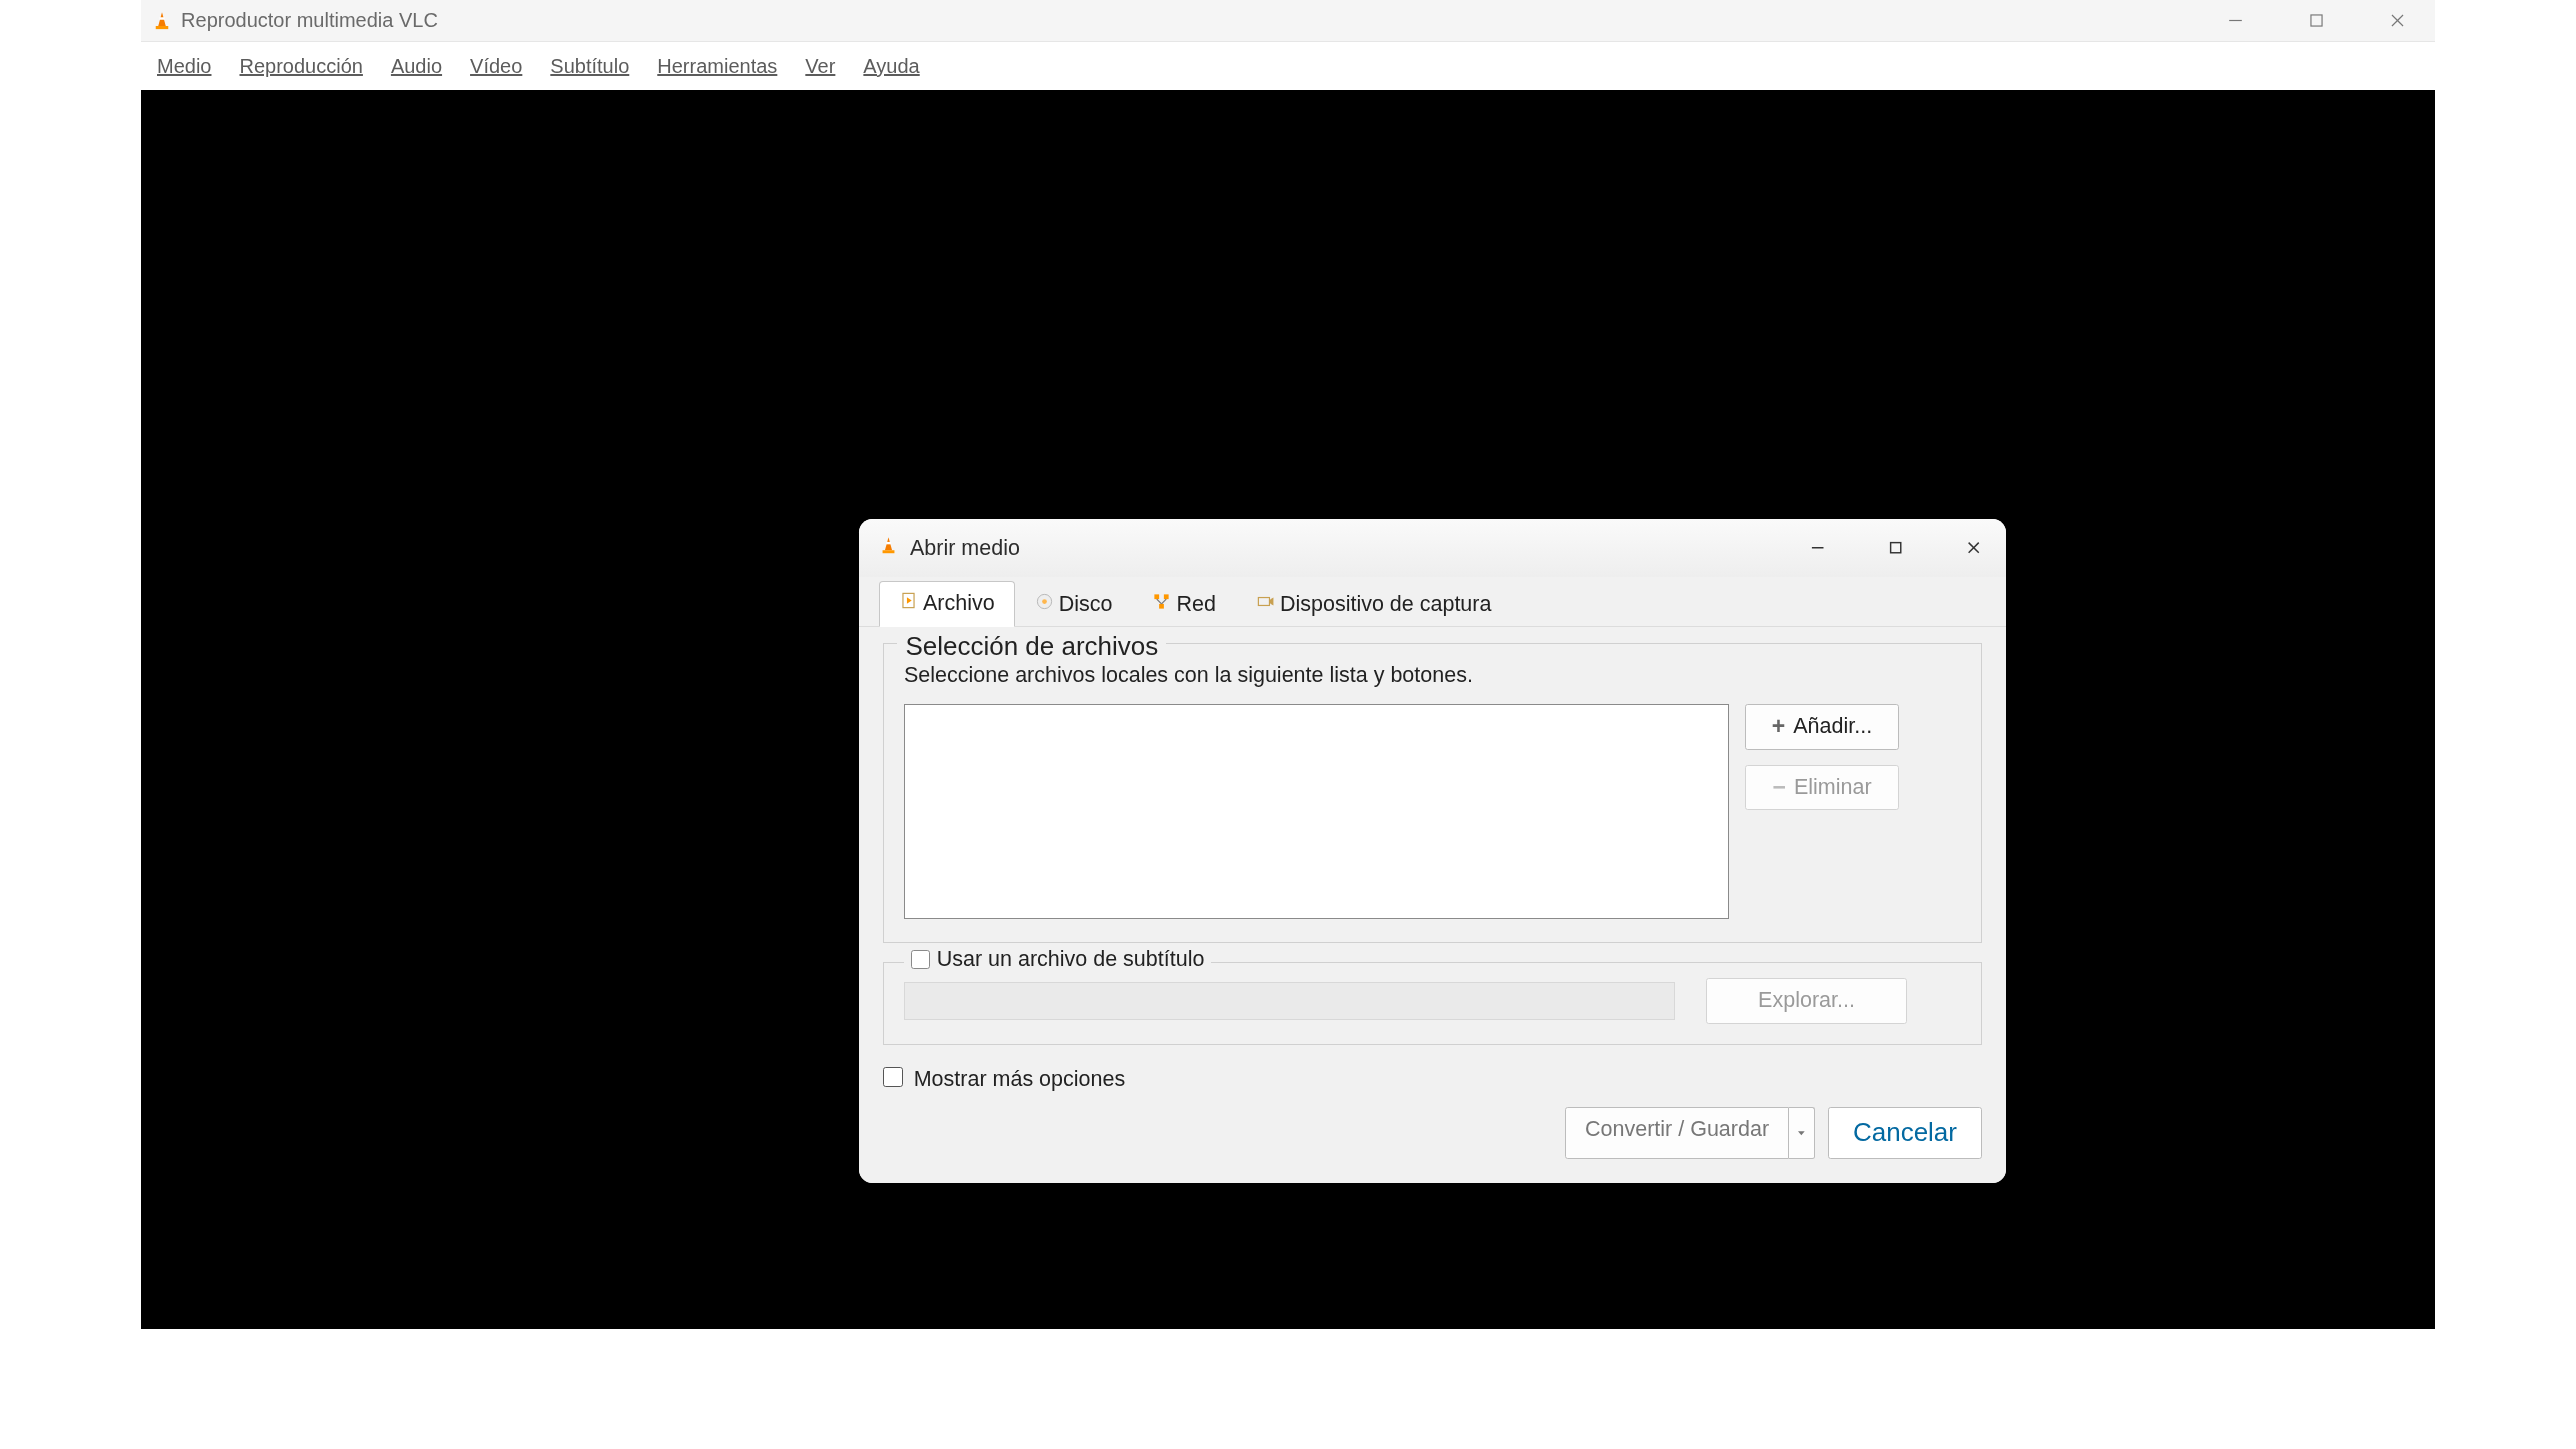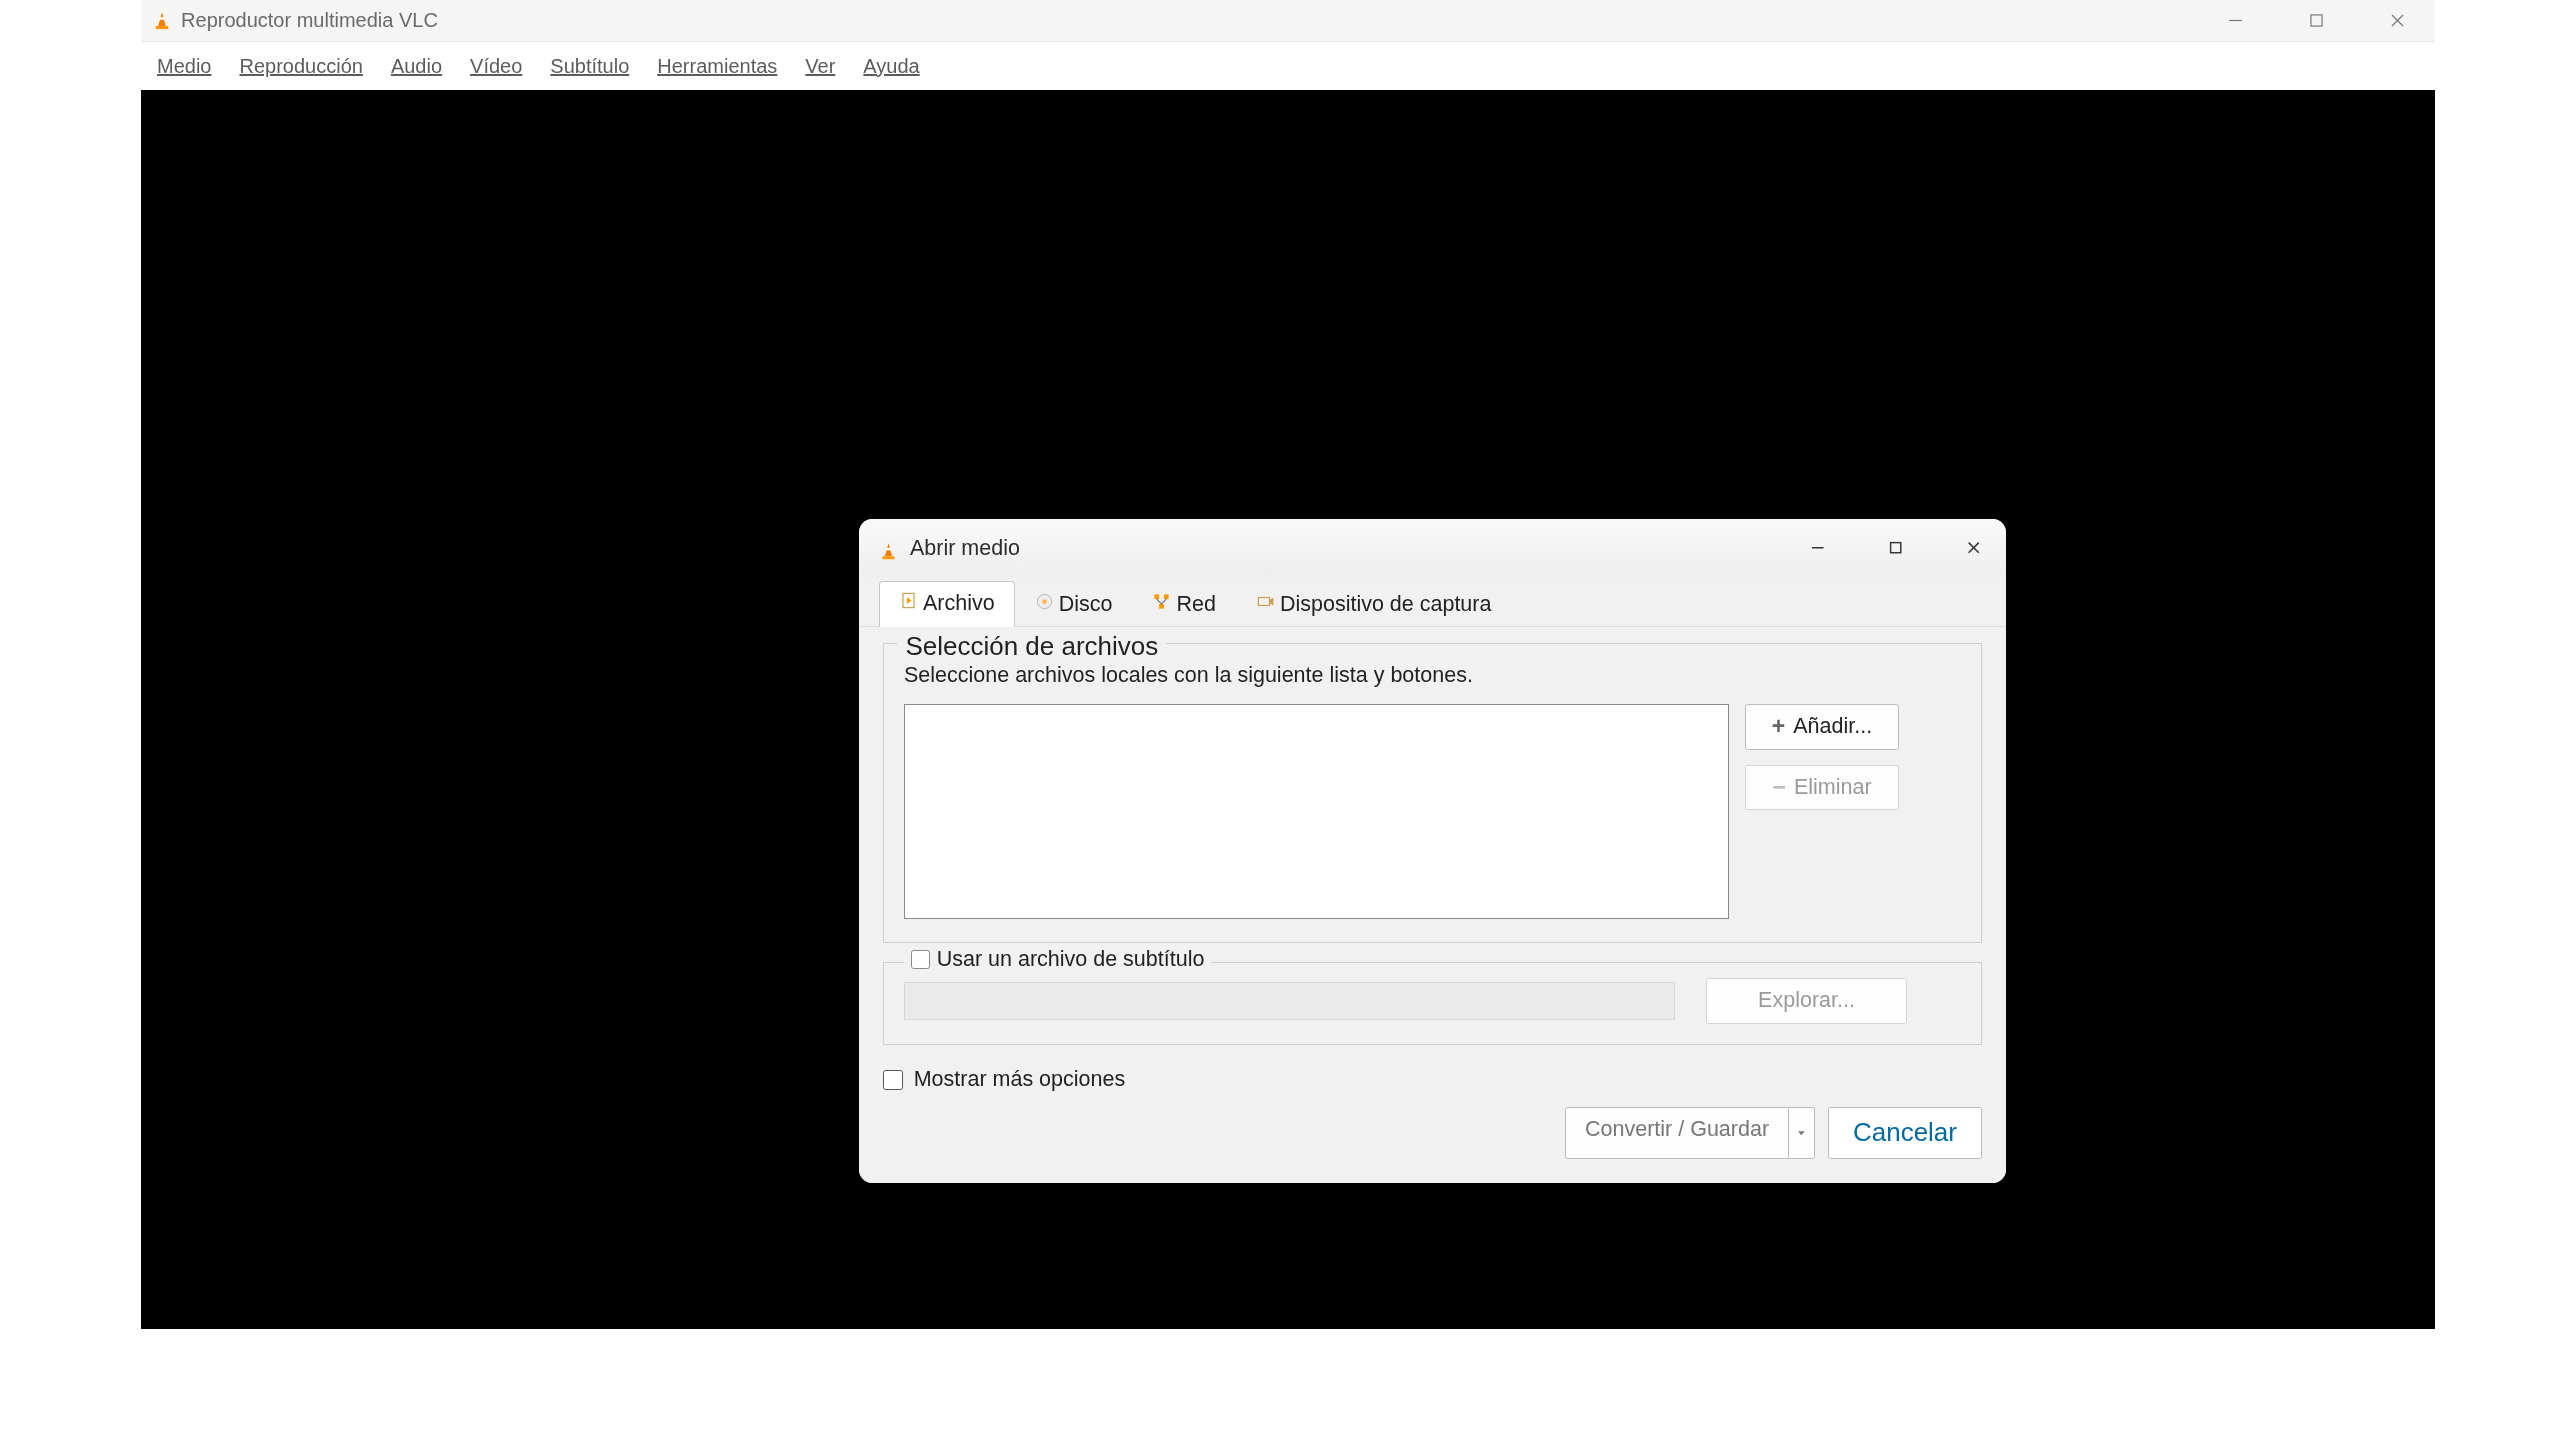--- a/index.html
+++ b/index.html
@@ -15,21 +15,21 @@
   .win-btn svg { width:19px; height:19px; }
 
   .menubar { height: 48px; background:#fff; display:flex; align-items:center; gap:20px; padding-left:12px; font-size:20px; color:#5c5c5c;text-decoration:underline;}
   .menubar .menu-item { padding: 4px 4px; cursor:default; }
 
   .video-area { flex:1; background:#000; position:relative;}
 
   
   .dialog { position:absolute; left:718px; top:429px; width:1147px; background:#f3f3f3; border-radius:13.4px; box-shadow: 0 8px 34px rgba(0,0,0,.4); overflow:hidden; display:flex; flex-direction:column;}
   .dlg-titlebar { height:58px; background:linear-gradient(#fafafa,#eeeeee); display:flex; align-items:center; justify-content:space-between; padding:0 20px;}
-  .dlg-titlebar-left { display:flex; align-items:flex-end; gap:12px;}
+  .dlg-titlebar-left { display:flex; align-items:flex-start; gap:12px;}
   .dlg-title { font-size:21.5px; color:#2c2c2c;}
   .dlg-win-controls { display:flex; gap:54px; align-items:center;}
   .dlg-win-btn { width:24px; height:24px; display:flex; align-items:center; justify-content:center; color:#333;}
   .dlg-win-btn svg { width:17.4px; height:17.4px; }
 
   .tabs-row { height:50px; display:flex; align-items:flex-end; padding:0 20px; gap:0; background:#f1f1f1; border-bottom:0.7px solid #dcdcdc;}
   .tab { display:flex; align-items:flex-start; gap:5px; padding:9.4px 19px; font-size:21.5px; color:#222; border:0.7px solid transparent; border-bottom:none; position:relative; top:0.7px; cursor:default;}
   .tab.active { background:#fff; border:0.7px solid #c7c7c7; border-bottom:0.7px solid #fff; border-radius:4px 4px 0 0;}
   .tab .tab-icon { width:19px; height:19px; }
 
@@ -47,21 +47,21 @@
   .btn.disabled .glyph { color:#bbb;}
 
   .sub-fieldset { border:0.7px solid #d0d0d0; padding:14.8px 20px 20px 20px; position:relative; margin-top:19px; background:#f1f1f1;}
   .sub-legend { position:absolute; top:-16px; left:20px; background:#f1f1f1; padding:0 6.7px; display:flex; align-items:center; gap:7px;}
   .chk { width:19px; height:19px; border:1.3px solid #8a8a8a; background:#fff; border-radius:2.7px;}
   .sub-label { font-size:21.5px; color:#222;}
   .sub-row { display:flex; gap:31px; align-items:center;}
   .sub-input { flex:0 0 771px; height:38px; background:#eaeaea; border:0.7px solid #d8d8d8;}
   .btn.wide { min-width:201px; }
 
-  .more-row { display:flex; align-items:center; gap:10.7px; padding:16px 24px 6.7px 24px; background:#f1f1f1;}
+  .more-row { display:flex; align-items:flex-start; gap:10.7px; padding:16px 24px 6.7px 24px; background:#f1f1f1;}
   .more-chk { width:20px; height:20px; border:1.3px solid #555; border-radius:2.7px; background:#fff;}
   .more-label { font-size:21.5px; color:#222;}
 
   .footer-row { display:flex; justify-content:flex-end; gap:13.4px; padding:8px 24px 24px 24px; background:#f1f1f1;}
   .split-btn { display:flex;}
   .split-main { background:#fdfdfd; border:0.7px solid #bcbcbc; padding:9.4px 19px; font-size:21.5px; color:#777; border-radius:2.7px 0 0 2.7px;}
   .split-drop { background:#fdfdfd; border:0.7px solid #bcbcbc; border-left:none; width:25.5px; display:flex; align-items:center; justify-content:center; border-radius:0 2.7px 2.7px 0;}
   .split-drop svg { width:10.7px; height:10.7px;}
   .cancel-btn { background:#fff; border:0.7px solid #bcbcbc; padding:9.4px 24px; font-size:26px; color:#0369a1; border-radius:2.7px;}
 </style>

